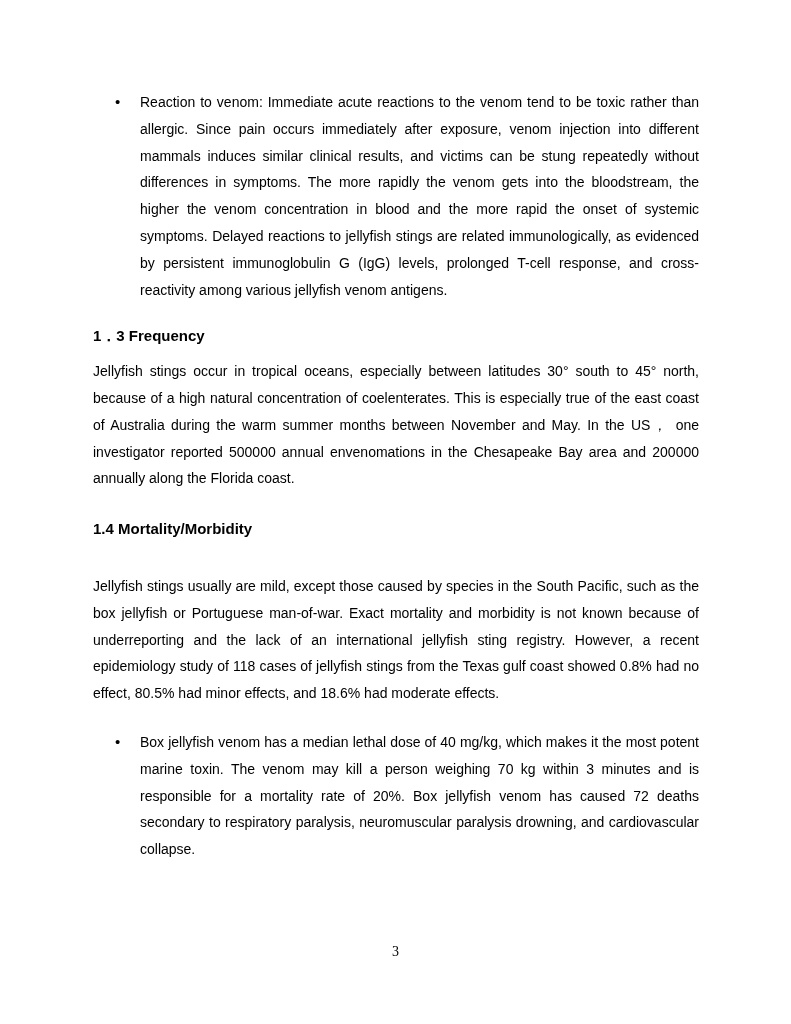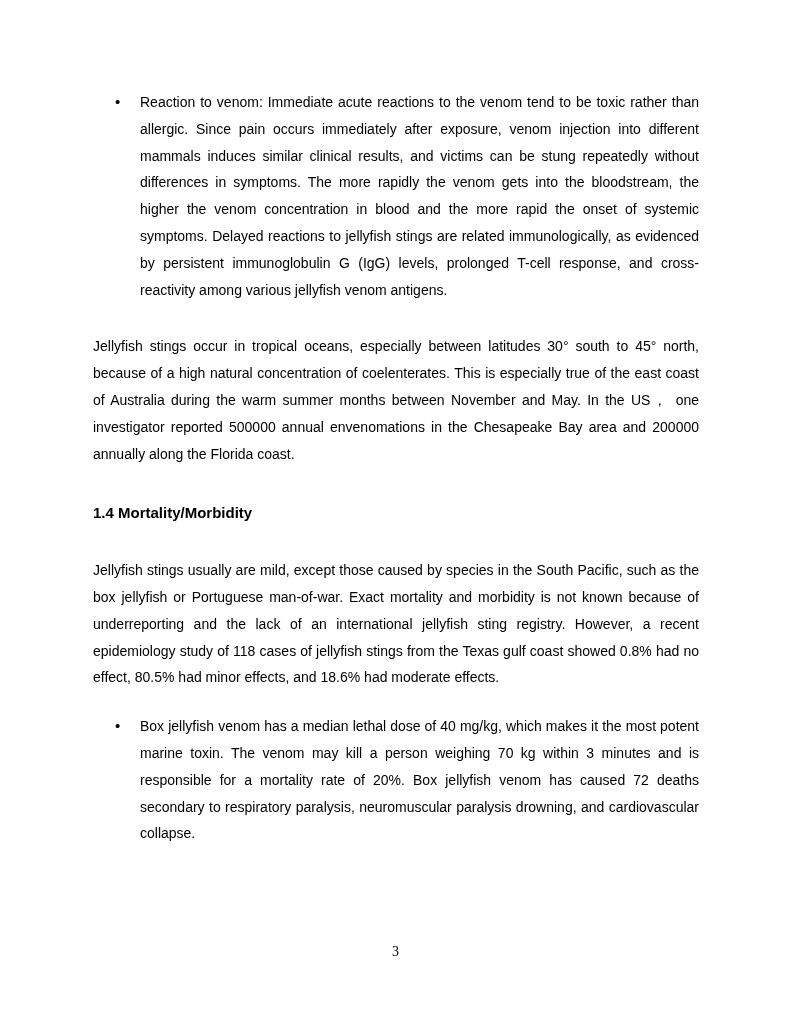--- a/index.html
+++ b/index.html
@@ -39,22 +39,22 @@
       line-height: 26.8px;
     }
     .heading {
       font-size: 15px;
       font-weight: bold;
       line-height: 26.8px;
       margin: 0;
     }
     .b1 { margin-top: 0; }
     .h13 { margin-top: 20px; }
-    .p13 { margin-top: 30px; }
-    .h14 { margin-top: 33px; }
+    .p13 { margin-top: 8px; }
+    .h14 { margin-top: 24px; }
     .p14 { margin-top: 30px; }
     .b2 { margin-top: 22px; }
     .page-number {
       position: absolute;
       left: 0;
       width: 791px;
       top: 944px;
       text-align: center;
       font-family: "Liberation Serif", serif;
       font-size: 14px;
@@ -63,20 +63,21 @@
 </head>
 <body>
 
 <div class="page">
 
   <div class="bullet-block b1">
     <span class="bullet-dot">•</span>
     <p class="para">Reaction to venom: Immediate acute reactions to the venom tend to be toxic rather than allergic. Since pain occurs immediately after exposure, venom injection into different mammals induces similar clinical results, and victims can be stung repeatedly without differences in symptoms. The more rapidly the venom gets into the bloodstream, the higher the venom concentration in blood and the more rapid the onset of systemic symptoms. Delayed reactions to jellyfish stings are related immunologically, as evidenced by persistent immunoglobulin G (IgG) levels, prolonged T-cell response, and cross-reactivity among various jellyfish venom antigens.</p>
   </div>
 
+  <h2 class="heading h13">1．3 Frequency</h2>
   <p class="para p13">Jellyfish stings occur in tropical oceans, especially between latitudes 30° south to 45° north, because of a high natural concentration of coelenterates. This is especially true of the east coast of Australia during the warm summer months between November and May. In the US， one investigator reported 500000 annual envenomations in the Chesapeake Bay area and 200000 annually along the Florida coast.</p>
 
   <h2 class="heading h14">1.4 Mortality/Morbidity</h2>
   <p class="para p14">Jellyfish stings usually are mild, except those caused by species in the South Pacific, such as the box jellyfish or Portuguese man-of-war. Exact mortality and morbidity is not known because of underreporting and the lack of an international jellyfish sting registry. However, a recent epidemiology study of 118 cases of jellyfish stings from the Texas gulf coast showed 0.8% had no effect, 80.5% had minor effects, and 18.6% had moderate effects.</p>
 
   <div class="bullet-block b2">
     <span class="bullet-dot">•</span>
     <p class="para">Box jellyfish venom has a median lethal dose of 40 mg/kg, which makes it the most potent marine toxin. The venom may kill a person weighing 70 kg within 3 minutes and is responsible for a mortality rate of 20%. Box jellyfish venom has caused 72 deaths secondary to respiratory paralysis, neuromuscular paralysis drowning, and cardiovascular collapse.</p>
   </div>
 

